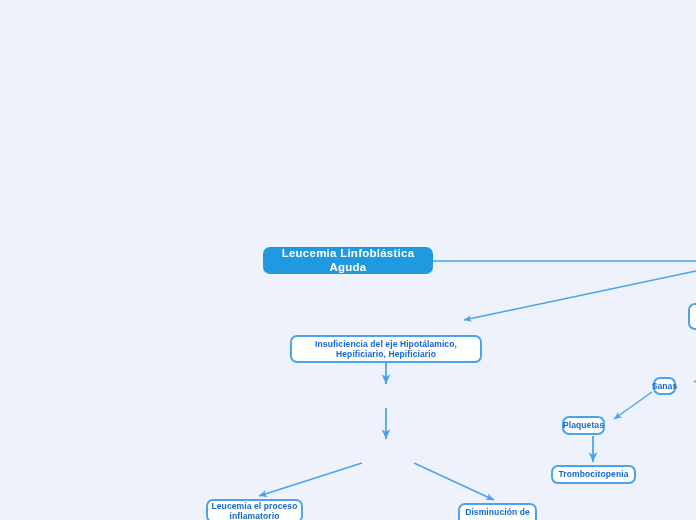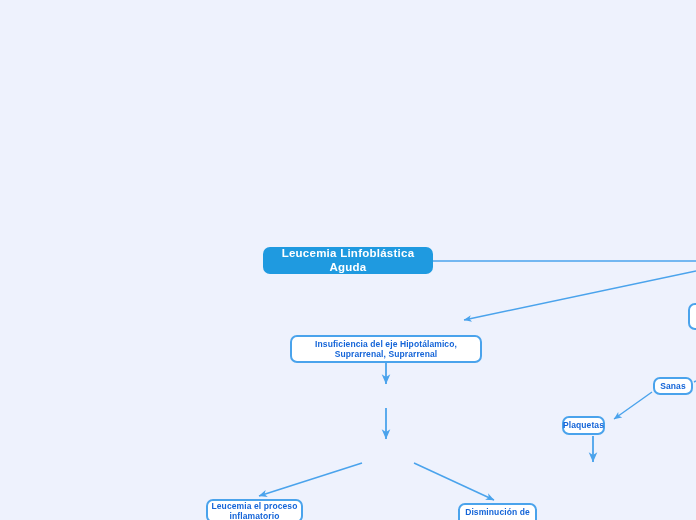--- a/index.html
+++ b/index.html
@@ -95,40 +95,43 @@
 
     <path d="M593,436 L593,462" stroke="#4aa3ec" stroke-width="1.8" fill="none" marker-end="url(#arrow)"></path>
   </svg>
 
   <div class="node root" style="left:263px; top:247px; width:170px; height:27px;">
     <span class="node-text">Leucemia Linfoblástica Aguda</span>
   </div>
 
   <div class="node branch" style="left:290px; top:323px; width:192px; height:28px; flex-direction:column;margin-top:12px;">
     <span>Insuficiencia del eje Hipotálamico,</span>
-    <span>Suprarrenal, Suprarrenal</span>
+    <span>Hepificiario, Hepificiario</span>
   </div>
 
 
 
   <div class="node branch" style="left:206px; top:499px; width:97px; height:24px; flex-direction:column;">
     <span>Leucemia el proceso</span>
     <span>inflamatorio</span>
   </div>
 
   <div class="node branch" style="left:458px; top:503px; width:79px; height:24px; flex-direction:column; justify-content:flex-start; padding-top:2px;">
     <span>Disminución de</span>
   </div>
 
-  <div class="node branch" style="left:653px; top:377px; width:40px; height:18px;">
+  <div class="node branch" style="left:653px; top:377px; width:23px; height:18px;">
     <span class="node-text">Sanas</span>
   </div>
 
   <div class="node branch" style="left:562px; top:416px; width:43px; height:19px;">
     <span class="node-text">Plaquetas</span>
   </div>
 
+  <div class="node branch" style="left:551px; top:465px; width:85px; height:19px;">
+    <span class="node-text">Trombocitopenia</span>
+  </div>
 
   <div class="node branch" style="left:688px; top:303px; width:28px; height:27px;">
     <span class="node-text"></span>
   </div>
 
 </div>
 
 </body></html>

